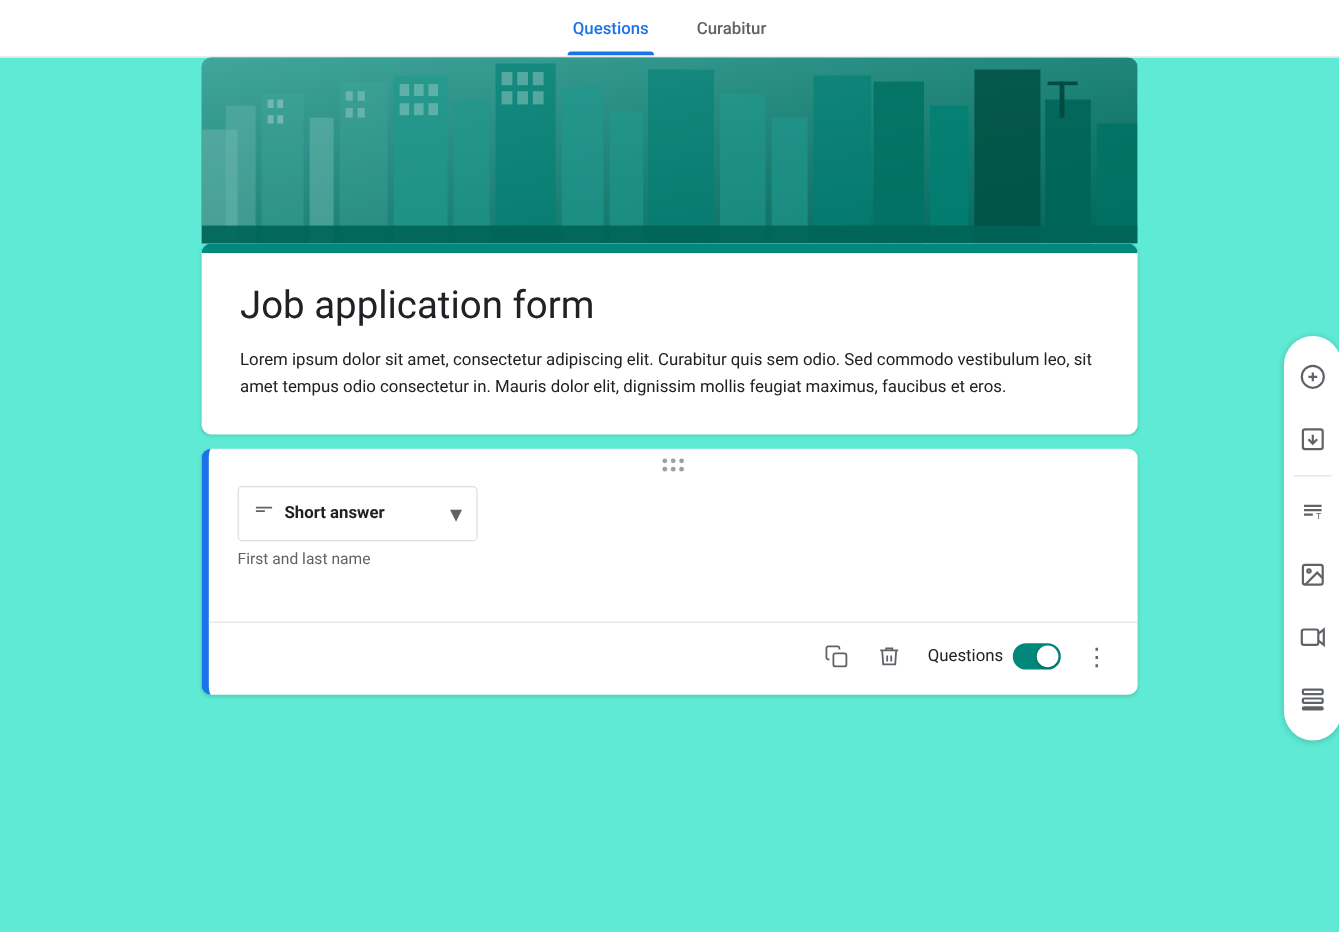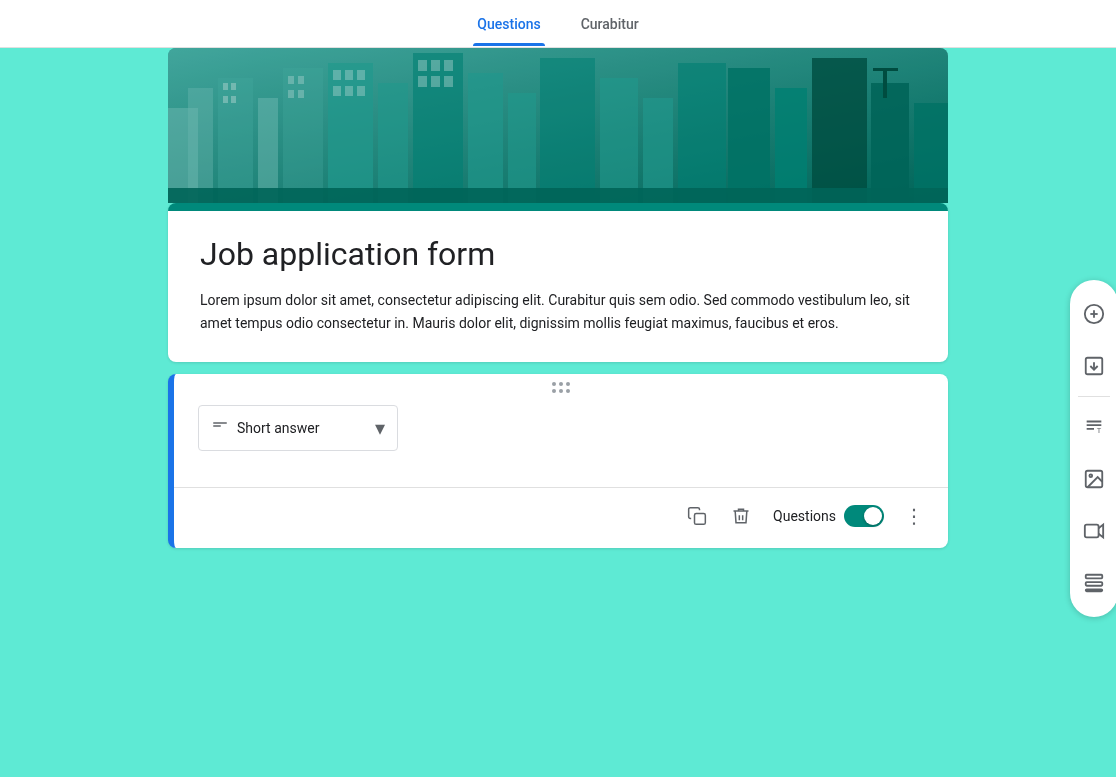--- a/index.html
+++ b/index.html
@@ -146,20 +146,21 @@
       font-size: 14px;
       color: #202124;
     }
     .dropdown-icon {
       color: #5f6368;
       font-size: 18px;
     }
     .dropdown-label {
       flex: 1;
       font-size: 14px;
+      font-weight: bold;
     }
     .dropdown-arrow {
       color: #5f6368;
       font-size: 20px;
     }
 
     .question-subtitle {
       font-size: 13px;
       color: #5f6368;
       margin: 8px 0 16px;
@@ -409,20 +410,21 @@
                 <line x1="3" y1="8" x2="21" y2="8"></line>
                 <line x1="3" y1="12" x2="13" y2="12"></line>
               </svg>
             </span>
             <span class="dropdown-label">Short answer</span>
             <span class="dropdown-arrow">▾</span>
           </div>
         </div>
 
         
+        <div class="question-subtitle">First and last name</div>
 
         
       </div>
 
       <hr class="question-divider">
 
       <div class="question-footer">
 
         <button class="footer-icon-btn" title="Duplicate">
           <svg width="20" height="20" viewBox="0 0 24 24" fill="none" stroke="#5f6368" stroke-width="1.8">

